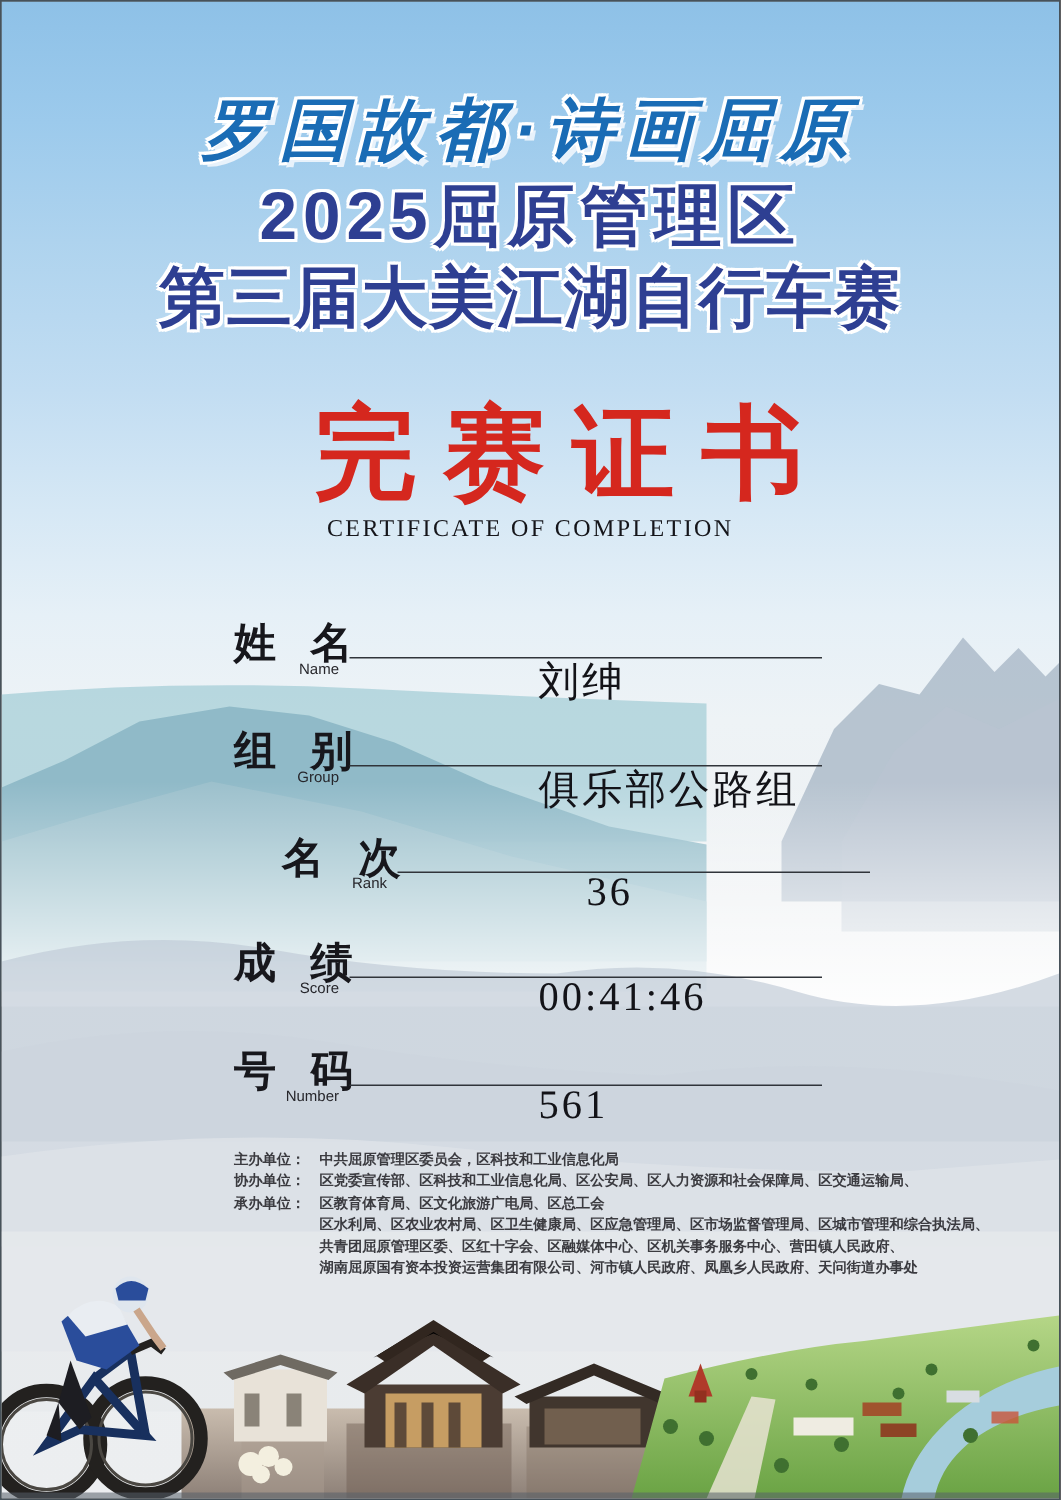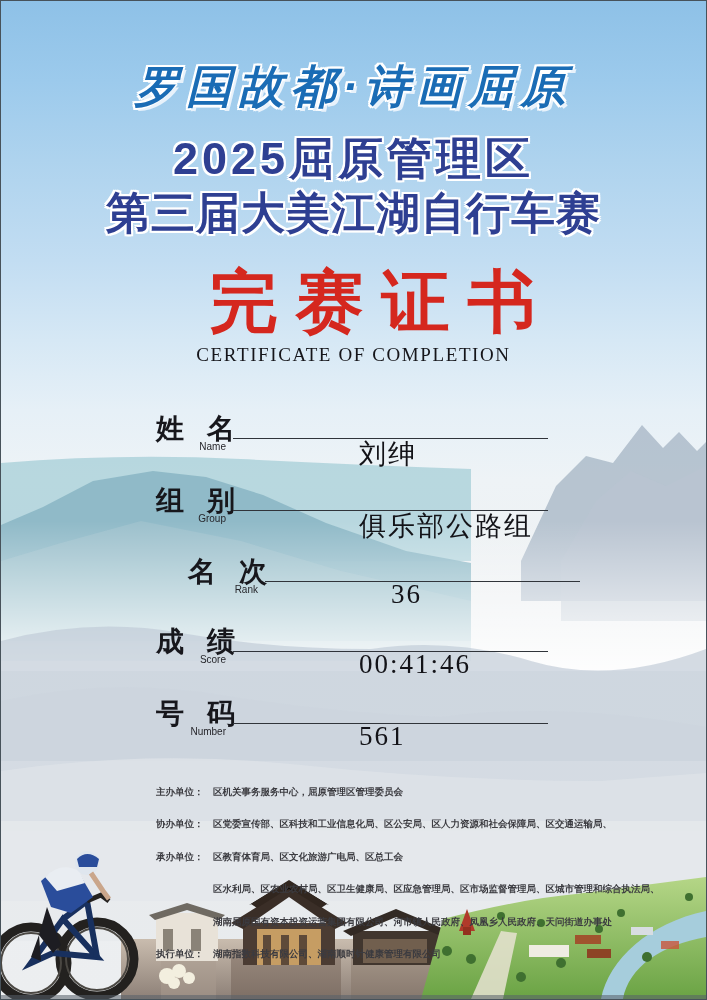--- a/index.html
+++ b/index.html
@@ -12,21 +12,20 @@
     font-family:"Liberation Sans",sans-serif;
     background:linear-gradient(180deg,
       #8ec1e7 0%, #9ccaec 8%, #aed3ee 16%, #c2ddf2 26%,
       #d6e8f5 34%, #e6f0f7 41%, #eef3f6 48%, #edf0f2 60%, #eceef0 100%);
   }
   .bg-art{position:absolute;left:0;top:0;width:705px;height:998px;}
   .txt-outline{
     text-shadow:
       -2px -2px 0 #fff, 2px -2px 0 #fff, -2px 2px 0 #fff, 2px 2px 0 #fff,
       -2px 0 0 #fff, 2px 0 0 #fff, 0 -2px 0 #fff, 0 2px 0 #fff;
-    margin-top: 15px;
   }
   .slogan{
     position:absolute;top:56px;left:0;width:100%;
     text-align:center;
     font-size:45px;font-weight:bold;font-style:italic;
     letter-spacing:7px;
     color:var(--slogan_blue,#1a6cb5);
     text-shadow:
       -2px -2px 0 #fff, 2px -2px 0 #fff, -2px 2px 0 #fff, 3px 3px 0 #e8f2fb,
       -2px 0 0 #fff, 2px 0 0 #fff, 0 -2px 0 #fff, 0 2px 0 #fff;
@@ -41,21 +40,21 @@
     position:absolute;top:256px;left:0;width:100%;text-align:center;
     font-family:"Liberation Serif",serif;
     font-size:68px;font-weight:bold;
     letter-spacing:18px;text-indent:18px;
     color:var(--cert_red,#d5271e);
     padding-left:19px;
   }
   .cert-title-en{
     position:absolute;top:343px;left:0;width:100%;text-align:center;
     font-family:"Liberation Serif",serif;
-    font-size:19px;letter-spacing:1.6px;
+    font-size:16px;letter-spacing:1.6px;
     color:#15151a;
   }
   .field-row{position:absolute;left:155px;width:392px;height:44px;}
   .f-zh{
     position:absolute;left:0;top:0;width:74px;
     font-size:28px;font-weight:bold;color:#17171c;
     letter-spacing:8px;white-space:nowrap;
     font-family:"Liberation Serif",serif;
   }
   .f-en{
@@ -73,21 +72,21 @@
     letter-spacing:2px;white-space:nowrap;
   }
   .row-name{top:409px;}.row-group{top:481px;}.row-rank{top:552px;margin-left:32px;}
   .row-score{top:622px;}.row-number{top:694px;}
   .footer{
     position:absolute;left:155px;top:766px;width:430px;
     font-size:9.5px;line-height:14.4px;
     color:var(--footer_text,#3b3b40);
     font-weight:bold;
   }
-  .f-row{display:flex;margin-top:18px;}
+  .f-row{display:flex;}
   .f-label{width:57px;flex-shrink:0;white-space:nowrap;}
   .f-text{flex:1;white-space:nowrap;}
 </style>
 </head>
 <body>
 
 <div class="page">
 
   <svg class="bg-art" viewBox="0 0 705 998" xmlns="http://www.w3.org/2000/svg">
     <defs>
@@ -247,37 +246,37 @@
     <span class="f-zh">号 码</span>
     <span class="f-en">Number</span>
     <div class="f-line">
       <span class="f-value">561</span>
     </div>
   </div>
 
   <div class="footer">
     <div class="f-row">
       <span class="f-label">主办单位：</span>
-      <span class="f-text">区机关事务服务中心，屈原管理区管理委员会</span>
+      <span class="f-text">中共屈原管理区委员会，区科技和工业信息化局</span>
     </div>
     <div class="f-row">
       <span class="f-label">协办单位：</span>
       <span class="f-text">区党委宣传部、区科技和工业信息化局、区公安局、区人力资源和社会保障局、区交通运输局、</span>
     </div>
     <div class="f-row">
       <span class="f-label">承办单位：</span>
       <span class="f-text">区教育体育局、区文化旅游广电局、区总工会</span>
     </div>
     <div class="f-row">
       <span class="f-label"></span>
       <span class="f-text">区水利局、区农业农村局、区卫生健康局、区应急管理局、区市场监督管理局、区城市管理和综合执法局、</span>
     </div>
     <div class="f-row">
       <span class="f-label"></span>
+      <span class="f-text">共青团屈原管理区委、区红十字会、区融媒体中心、区机关事务服务中心、营田镇人民政府、</span>
+    </div>
+    <div class="f-row">
+      <span class="f-label"></span>
       <span class="f-text">湖南屈原国有资本投资运营集团有限公司、河市镇人民政府、凤凰乡人民政府、天问街道办事处</span>
     </div>
-    <div class="f-row">
-      <span class="f-label">执行单位：</span>
-      <span class="f-text">湖南指数科技有限公司、湖南顺时针健康管理有限公司</span>
-    </div>
   </div>
 
 </div>
 
 </body></html>

